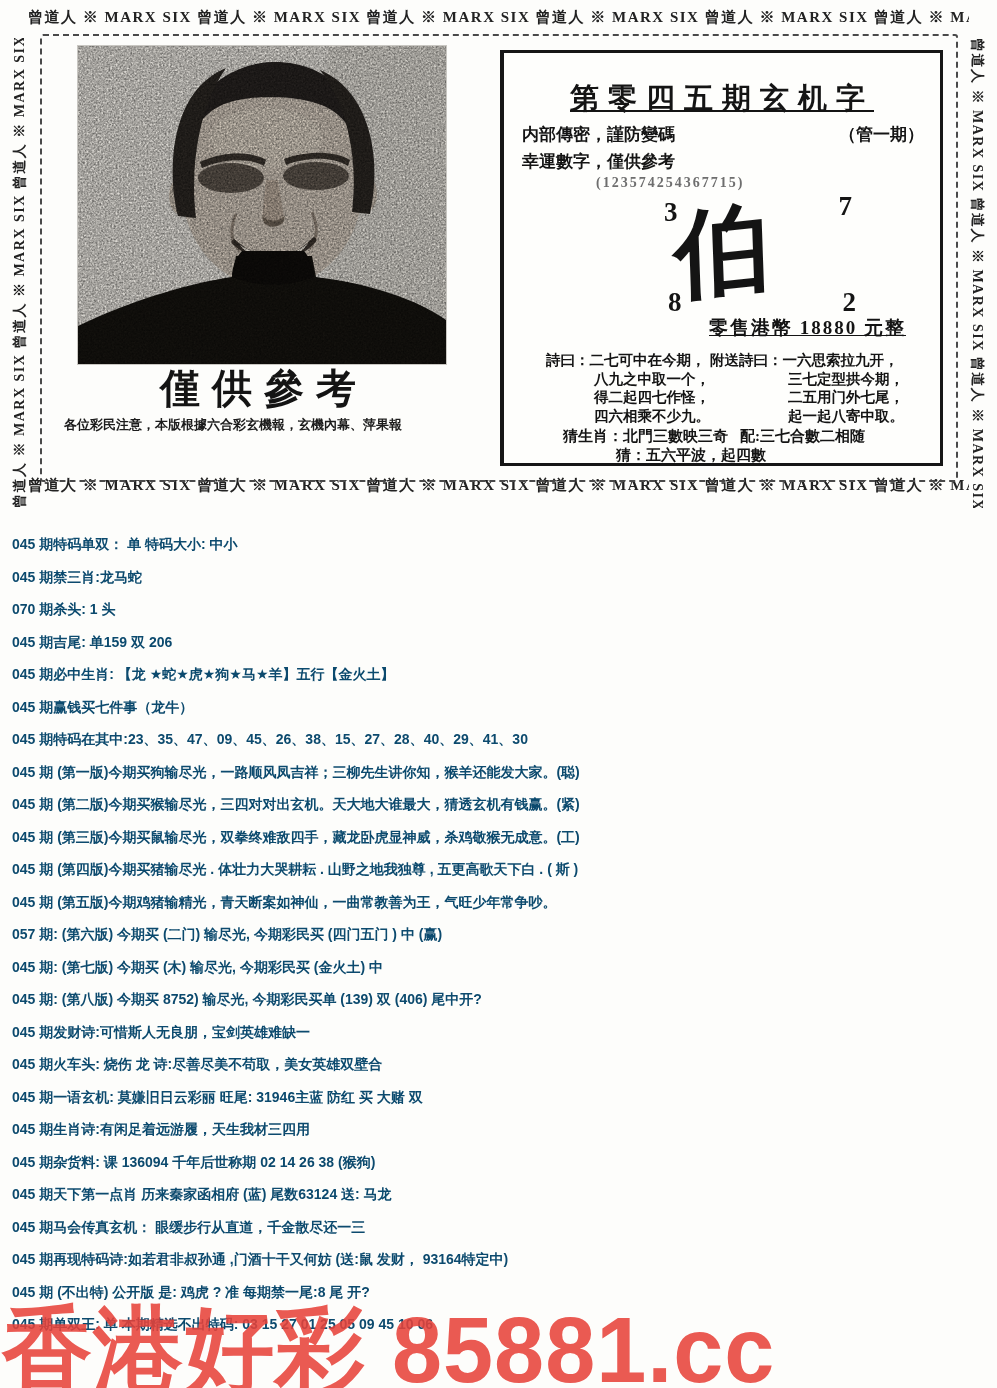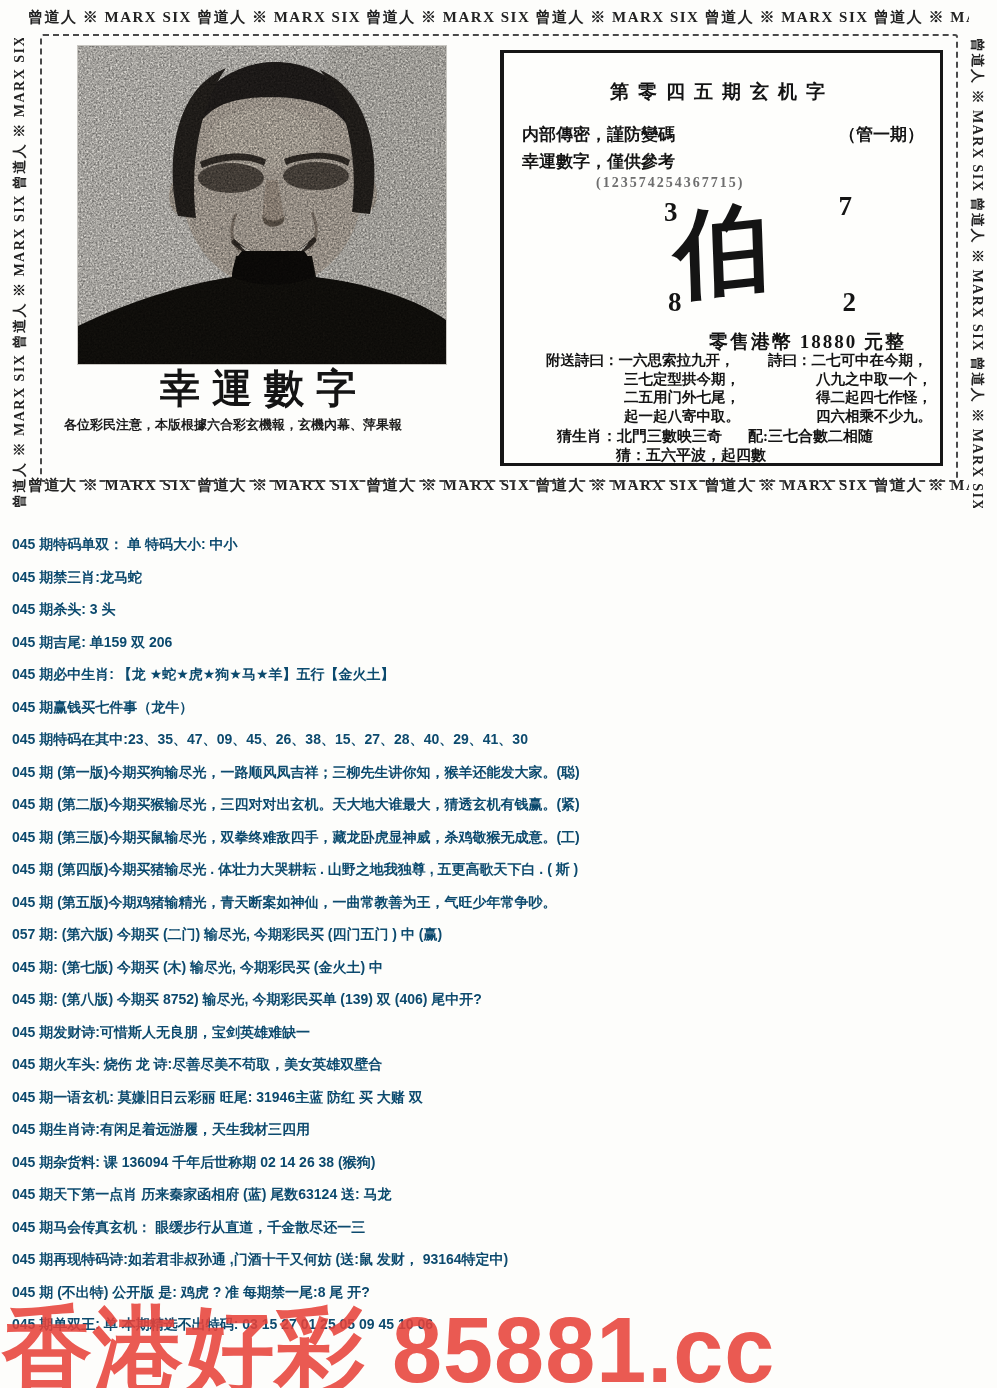--- a/index.html
+++ b/index.html
@@ -41,21 +41,21 @@
     position:absolute;left:64px;top:414px;width:430px;
     font-size:13px;font-weight:bold;line-height:21px;color:#1c1c1c;
   }
   
   .mbox{
     position:absolute;left:500px;top:50px;width:436px;height:410px;
     border:3px solid #161616;border-left-width:4px;background:#fefefc;
   }
   .mbox .title{
     position:absolute;top:26px;left:0;right:0;text-align:center;
-    font-size:19px;font-weight:900;letter-spacing:9px;white-space:nowrap;
+    font-size:29px;font-weight:900;letter-spacing:9px;white-space:nowrap;text-decoration:underline;
   }
   .mbox .row1{
     position:absolute;top:70px;left:18px;right:16px;
     display:flex;justify-content:space-between;
     font-size:17px;font-weight:bold;white-space:nowrap;
   }
   .mbox .row2{
     position:absolute;top:97px;left:18px;
     font-size:17px;font-weight:bold;white-space:nowrap;
   }
@@ -68,35 +68,35 @@
   .corner-num.tl{left:160px;top:2px;}
   .corner-num.tr{right:88px;top:-4px;}
   .corner-num.bl{left:164px;top:92px;}
   .corner-num.br{right:84px;top:92px;}
   .bigchar{
     position:absolute;left:0;right:0;top:2px;text-align:center;
     font-size:96px;font-weight:900;line-height:110px;
     transform:rotate(-6deg) skewX(-4deg);
   }
   .mbox .price{
-    position:absolute;top:276px;right:34px;
-    font-size:19px;font-weight:bold;letter-spacing:2px;white-space:nowrap;
+    position:absolute;top:262px;right:34px;
+    font-size:19px;font-weight:bold;letter-spacing:2px;white-space:nowrap;text-decoration:underline;
   }
   .poems{
     position:absolute;top:298px;left:42px;right:8px;
     display:flex;font-size:14.5px;font-weight:bold;line-height:18.5px;
   }
   .poem-col{white-space:nowrap;}
   .poem-col.l{width:245px;}
   .poem-col.r{flex:1;}
   .poem-line{padding-left:78px;}
   .poem-col.r .poem-line{padding-left:48px;}
   .guessrow{
-    position:absolute;top:374px;left:53px;right:8px;
-    display:flex;gap:26px;font-size:15px;font-weight:bold;white-space:nowrap;
+    position:absolute;top:374px;left:59px;right:8px;
+    display:flex;gap:12px;font-size:15px;font-weight:bold;white-space:nowrap;
   }
   .guessrow2{
     position:absolute;top:393px;left:112px;
     font-size:15px;font-weight:bold;white-space:nowrap;
   }
   
   .body-lines{position:absolute;left:12px;top:528px;right:2px;}
   .bline{
     height:32.5px;line-height:32.5px;font-size:14px;
     font-family:"Liberation Sans","DejaVu Sans",sans-serif;
@@ -153,21 +153,21 @@
         <path d="M178 232 C190 239 204 239 216 231" stroke="#9a8d80" stroke-width="3" fill="none"></path>
       </g>
       <g>
         <path d="M0 318 L0 280 C58 252 118 236 154 231 L158 210 L234 210 L238 231 C294 238 340 254 368 274 L368 318 Z" fill="#15130f"></path>
         <path d="M154 231 C154 218 160 209 164 205 L226 205 C231 211 236 221 236 231 C210 241 180 241 154 231 Z" fill="#0f0d0b"></path>
       </g>
       <rect width="368" height="318" filter="url(#grain)" opacity="0.5"></rect>
     </svg>
   </div>
 
-  <div class="caption">幸運數字</div>
+  <div class="caption">僅供參考</div>
   <div class="notice">
     <div>各位彩民注意，本版根據六合彩玄機報，玄機內幕、萍果報</div>
   </div>
 
   <div class="mbox">
     <div class="title">第零四五期玄机字</div>
     <div class="row1">
       <span>内部傳密，謹防變碼</span>
       <span>（管一期）</span>
     </div>
@@ -175,44 +175,44 @@
     <div class="numstring">(123574254367715)</div>
     <div class="chararea">
       <span class="corner-num tl">3</span>
       <span class="corner-num tr">7</span>
       <span class="corner-num bl">8</span>
       <span class="corner-num br">2</span>
       <div class="bigchar">伯</div>
     </div>
     <div class="price">零售港幣 18880 元整</div>
     <div class="poems">
+      <div class="poem-col r">
+        <div><span>詩曰：</span><span>二七可中在今期，</span></div>
+        <div class="poem-line">八九之中取一个，</div>
+        <div class="poem-line">得二起四七作怪，</div>
+        <div class="poem-line">四六相乘不少九。</div>
+      </div>
       <div class="poem-col l">
         <div><span>附送詩曰：</span><span>一六思索拉九开，</span></div>
         <div class="poem-line">三七定型拱今期，</div>
         <div class="poem-line">二五用门外七尾，</div>
         <div class="poem-line">起一起八寄中取。</div>
       </div>
-      <div class="poem-col r">
-        <div><span>詩曰：</span><span>二七可中在今期，</span></div>
-        <div class="poem-line">八九之中取一个，</div>
-        <div class="poem-line">得二起四七作怪，</div>
-        <div class="poem-line">四六相乘不少九。</div>
-      </div>
     </div>
     <div class="guessrow">
       <span>猜生肖：北門三數映三奇</span>
       <span>配:三七合數二相随</span>
     </div>
     <div class="guessrow2">猜：五六平波，起四數</div>
   </div>
 
   <div class="body-lines">
     <div class="bline">045 期特码单双： 单  特码大小: 中小</div>
     <div class="bline">045 期禁三肖:龙马蛇</div>
-    <div class="bline">045 期杀头: 3 头</div>
+    <div class="bline">070 期杀头: 1 头</div>
     <div class="bline">045 期吉尾: 单159  双 206</div>
     <div class="bline">045 期必中生肖: 【龙 ★蛇★虎★狗★马★羊】五行【金火土】</div>
     <div class="bline">045 期赢钱买七件事（龙牛）</div>
     <div class="bline">045 期特码在其中:23、35、47、09、45、26、38、15、27、28、40、29、41、30</div>
     <div class="bline">045 期 (第一版)今期买狗输尽光，一路顺风凤吉祥；三柳先生讲你知，猴羊还能发大家。(聪)</div>
     <div class="bline">045 期 (第二版)今期买猴输尽光，三四对对出玄机。天大地大谁最大，猜透玄机有钱赢。(紧)</div>
     <div class="bline">045 期 (第三版)今期买鼠输尽光，双拳终难敌四手，藏龙卧虎显神威，杀鸡敬猴无成意。(工)</div>
     <div class="bline">045 期 (第四版)今期买猪输尽光 . 体壮力大哭耕耘 . 山野之地我独尊 , 五更高歌天下白 . ( 斯 )</div>
     <div class="bline">045 期 (第五版)今期鸡猪输精光，青天断案如神仙，一曲常教善为王，气旺少年常争吵。</div>
     <div class="bline">057 期: (第六版) 今期买 (二门) 输尽光, 今期彩民买 (四门五门 ) 中 (赢)</div>

